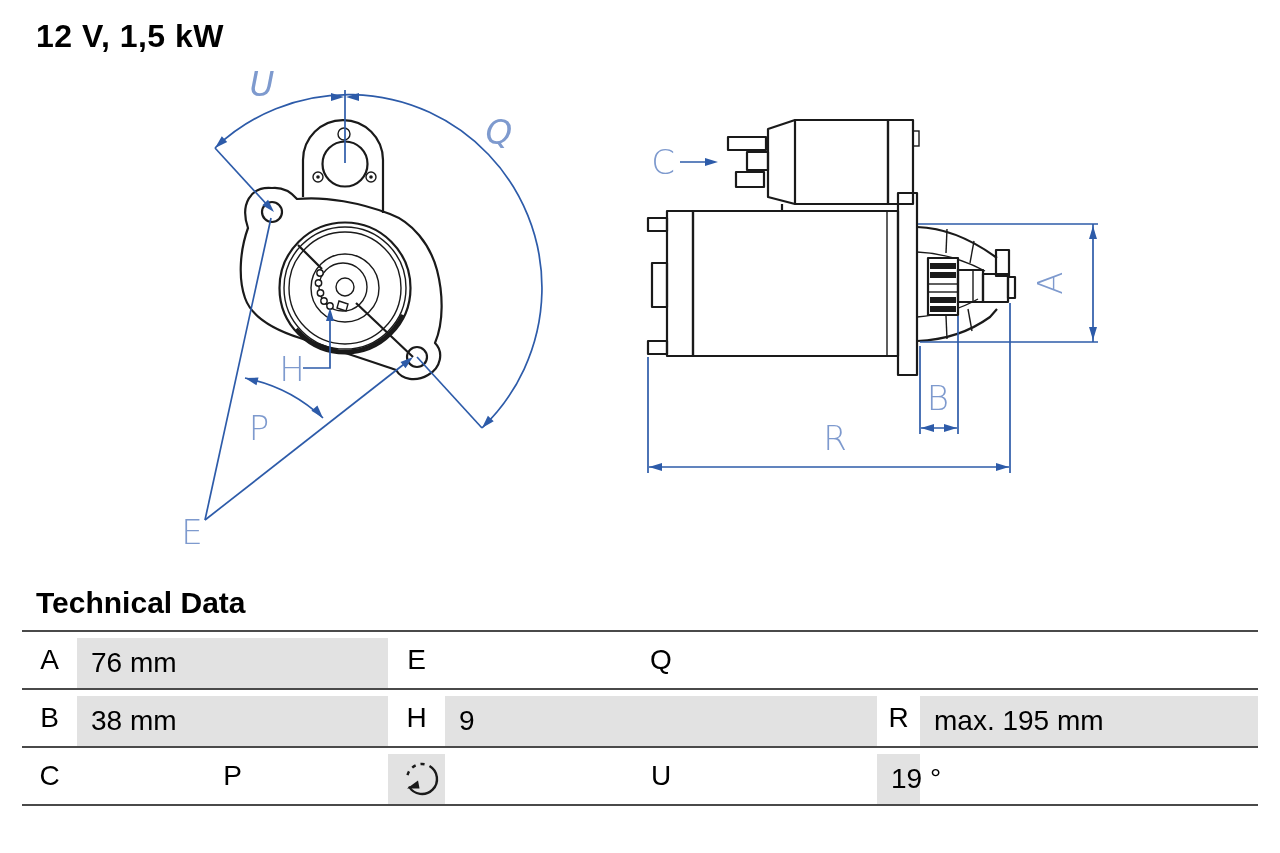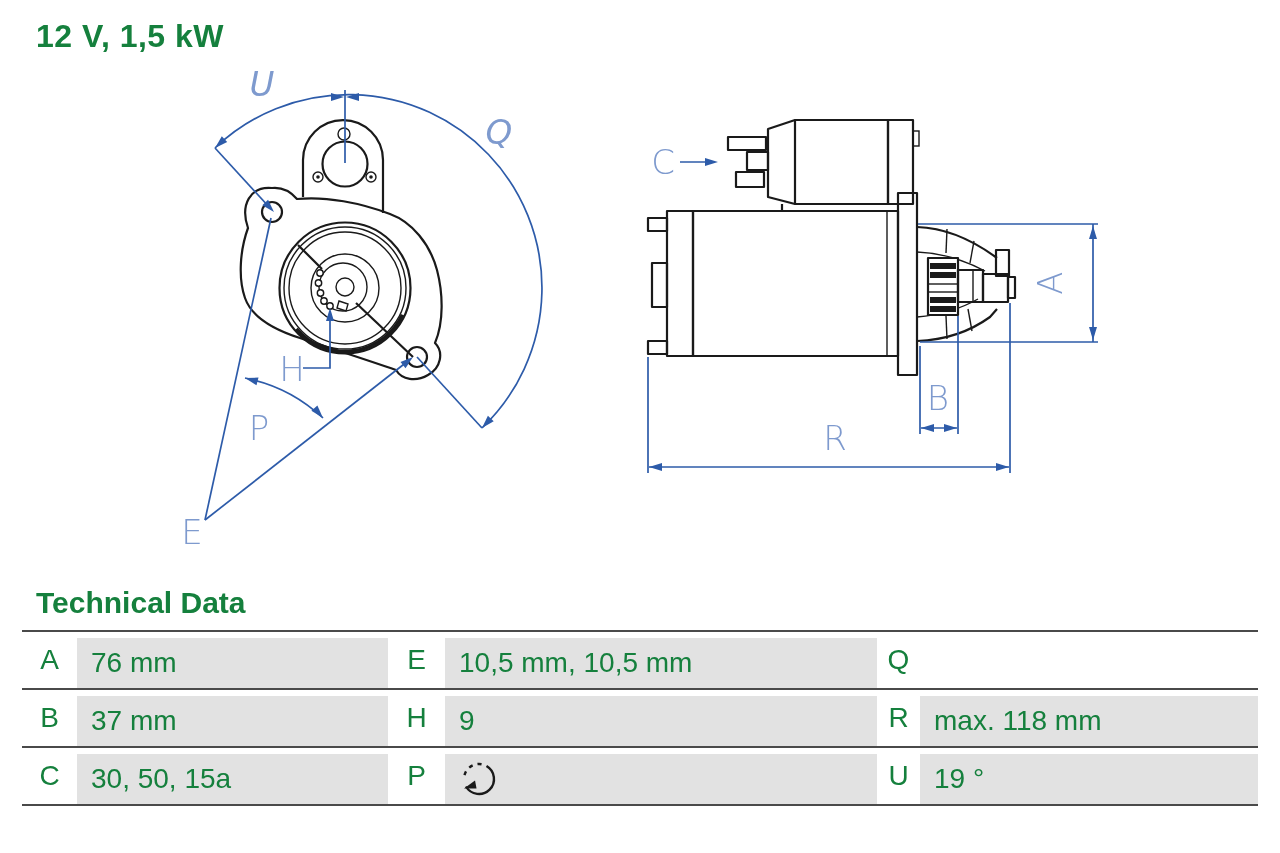--- a/index.html
+++ b/index.html
@@ -1,17 +1,17 @@
 <!DOCTYPE html>
 <html><head>
 <meta charset="utf-8">
 <style>
   html,body{margin:0;padding:0;background:#ffffff;}
   #stage{position:relative;width:1280px;height:824px;background:#fff;overflow:hidden;
-         font-family:"Liberation Sans","DejaVu Sans",sans-serif;color:#15803d;}
+         font-family:"Liberation Sans","DejaVu Sans",sans-serif;color:#000000;}
   #drawing{position:absolute;left:0;top:0;}
   .title{position:absolute;left:36px;top:18px;font-size:32px;font-weight:600;letter-spacing:.5px;}
   .section-heading{position:absolute;left:36px;top:586px;font-size:30px;font-weight:700;text-align:right;}
   .tech-table{position:absolute;left:22px;top:630px;width:1236px;border-top:2px solid #4a4a4a;}
   .trow{display:grid;grid-template-columns:55px 311px 57px 432px 43px 338px;height:56px;
         border-bottom:2px solid #4a4a4a;font-size:28px;}
   .key{background:#ffffff;display:flex;align-items:center;justify-content:center;}
   .val{background:#e2e2e2;display:flex;align-items:center;padding-left:14px;white-space:nowrap;margin-top:6px;}
   .lbl{font-size:34px;fill:#7e9ace;font-weight:200;}
   .lbl-it{font-style:italic;}
@@ -173,36 +173,34 @@
   </svg>
 
   <div class="section-heading">Technical Data</div>
 
   <div class="tech-table">
 
     <div class="trow">
       <div class="key">A</div>
       <div class="val">76 mm</div>
       <div class="key">E</div>
-      <div class="val">10,5 mm, 10,5 mm</div>
       <div class="key">Q</div>
     </div>
 
     <div class="trow">
       <div class="key">B</div>
-      <div class="val">37 mm</div>
+      <div class="val">38 mm</div>
       <div class="key">H</div>
       <div class="val">9</div>
       <div class="key">R</div>
-      <div class="val">max. 118 mm</div>
+      <div class="val">max. 195 mm</div>
     </div>
 
     <div class="trow">
       <div class="key">C</div>
-      <div class="val">30, 50, 15a</div>
       <div class="key">P</div>
       <div class="val">
         <span></span>
         <svg width="40" height="40" viewBox="0 0 40 40">
           <path d="M 5.5,16.1 A 15 15 0 0 1 23.9,5.5" fill="none" stroke="#1a1a1a" stroke-width="2.4" stroke-dasharray="4 5"></path>
           <path d="M 27.5,7 A 15 15 0 1 1 7,27.5" fill="none" stroke="#1a1a1a" stroke-width="2.4"></path>
           <polygon points="5,29.5 16,21.5 17.5,29.5" fill="#1a1a1a"></polygon>
         </svg>
       </div>
       <div class="key">U</div>

